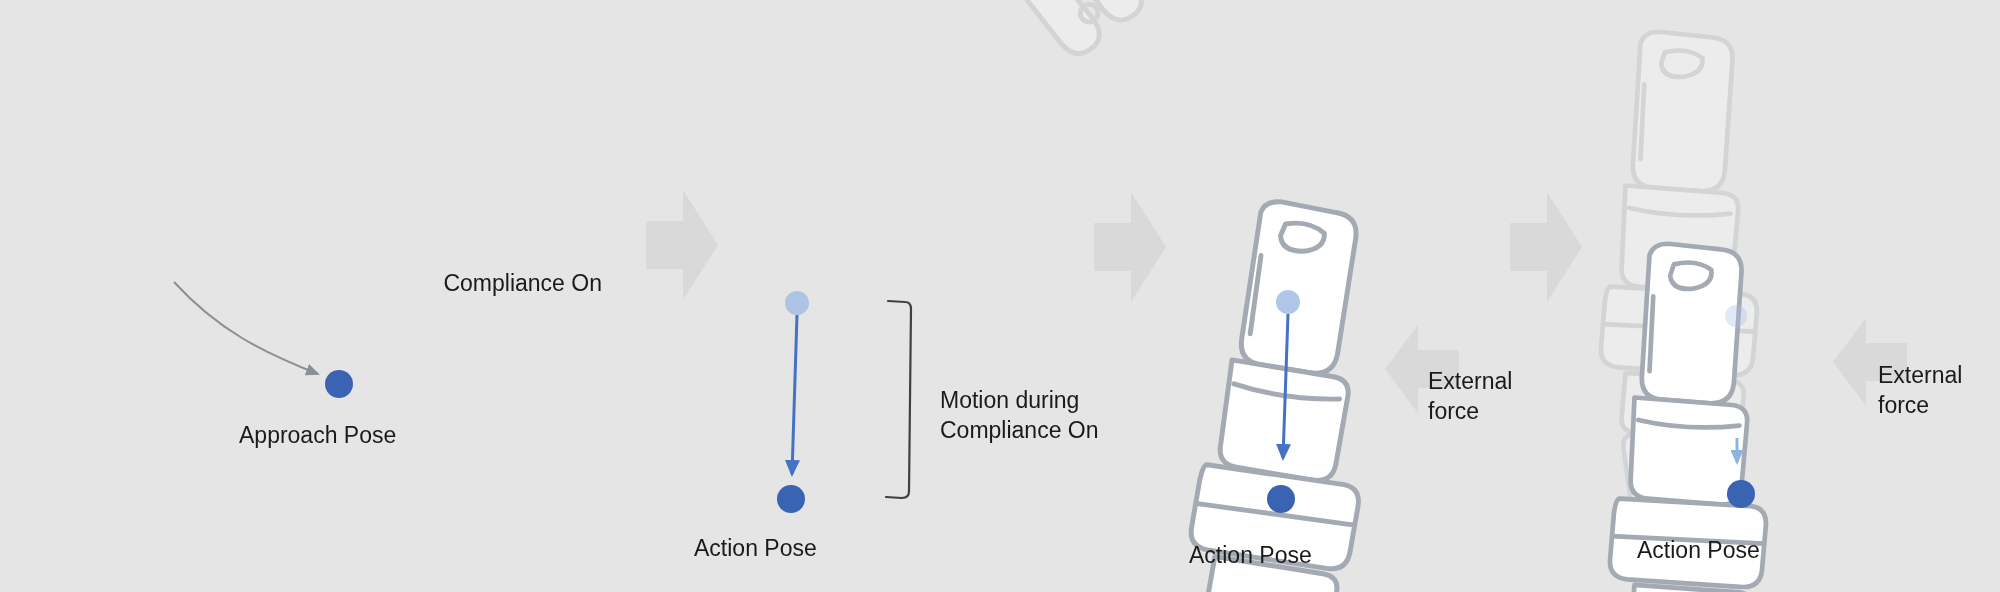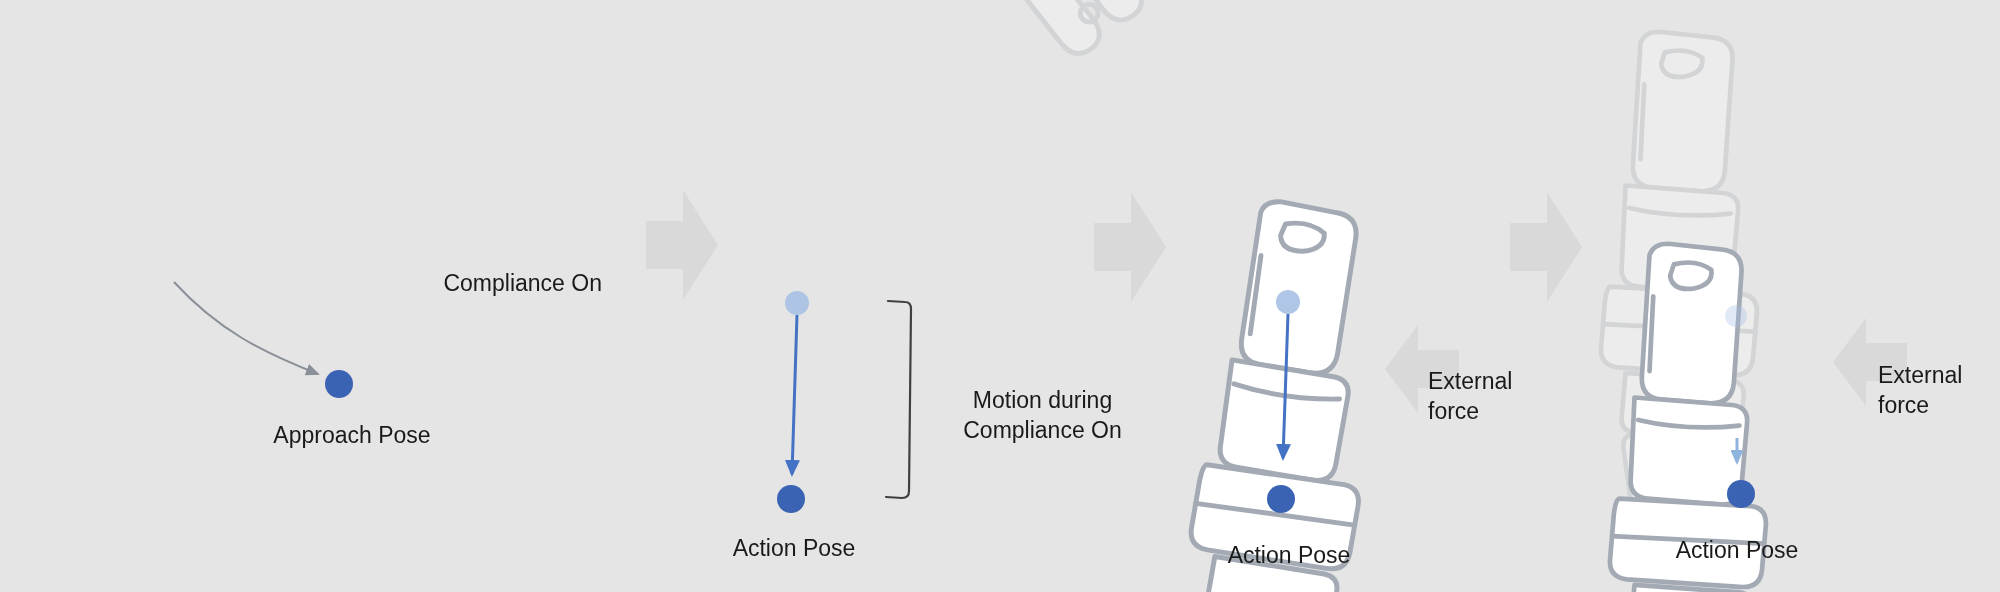--- a/index.html
+++ b/index.html
@@ -13,21 +13,21 @@
   .canvas { position: relative; width: 2000px; height: 592px; background: #e5e5e5; }
   .art { position: absolute; left: 0; top: 0; }
 
   .label {
     position: absolute;
     font-size: 23px;
     line-height: 30px;
     color: #1a1a1a;
     white-space: nowrap;
   }
-  .center { text-align: center; }
+  .center { text-align: left; }
   .right  { text-align: right; }
 
   
   .dot        { fill: #3B63B3; }
   .dot-light  { fill: #A7C0E4; }
   .motion-line{ stroke: #4472C4; stroke-width: 3; fill: none; }
   .motion-line-light { stroke: #8FB3DF; stroke-width: 3; fill: none; }
   .curve      { stroke: #8a9097; stroke-width: 2; fill: none; }
   .block      { fill: #D9D9D9; }
   .bracket    { stroke: #404040; stroke-width: 2.2; fill: none;
@@ -108,21 +108,21 @@
       <use href="#arm" transform="translate(1666,196) scale(0.94)"></use>
       <circle class="dot-light" cx="1736" cy="316" r="11" opacity="0.35"></circle>
       <line class="motion-line-light" x1="1737" y1="438" x2="1737" y2="462" marker-end="url(#mBlueLight)"></line>
       <circle class="dot" cx="1741" cy="494" r="14"></circle>
       <polygon class="block" points="1907,343 1866,343 1866,318 1833,362 1866,406 1866,381 1907,381"></polygon>
     </g>
   </svg>
 
   <div class="label right" style="left:412px; top:268px; width:190px;">Compliance On</div>
 
-  <div class="label center" style="left:246px; top:420px; width:212px;">Approach Pose</div>
+  <div class="label center" style="left:239px; top:420px; width:212px;">Approach Pose</div>
 
   <div class="label center" style="left:940px; top:385px; width:205px;">
     <div>Motion during</div>
     <div>Compliance On</div>
   </div>
 
   <div class="label center" style="left:694px; top:533px; width:200px;">Action Pose</div>
 
   <div class="label" style="left:1428px; top:366px;">
     <div>External</div>

